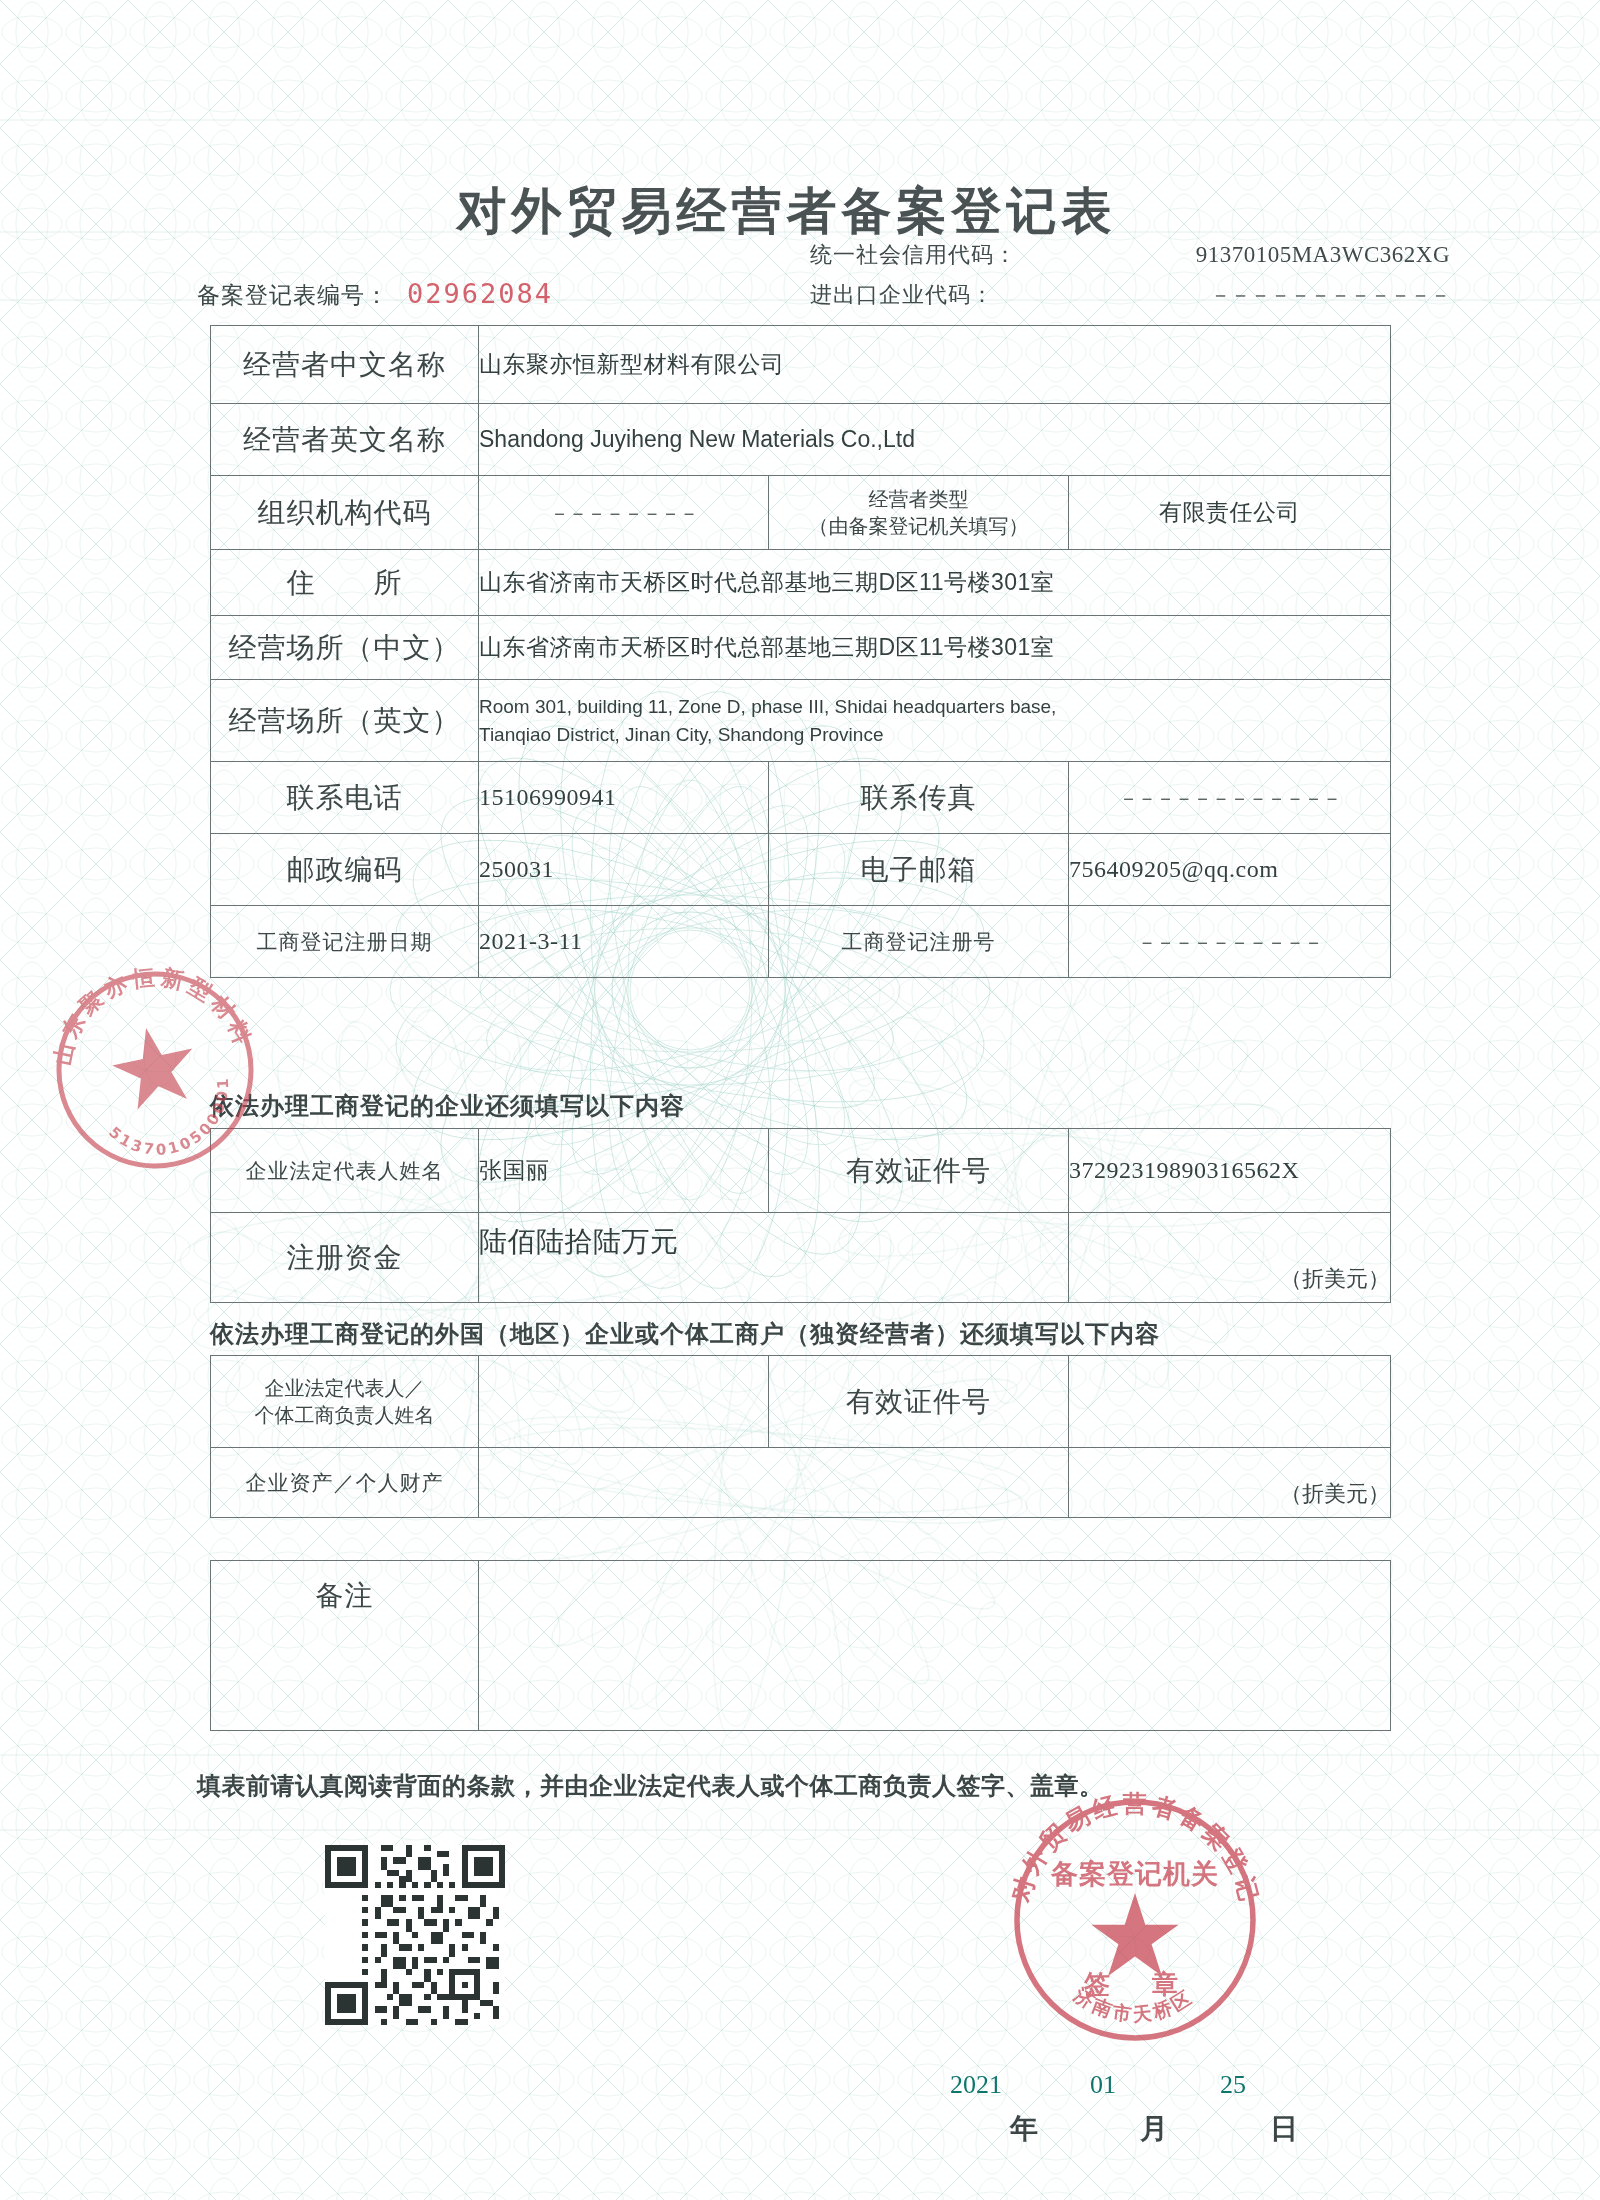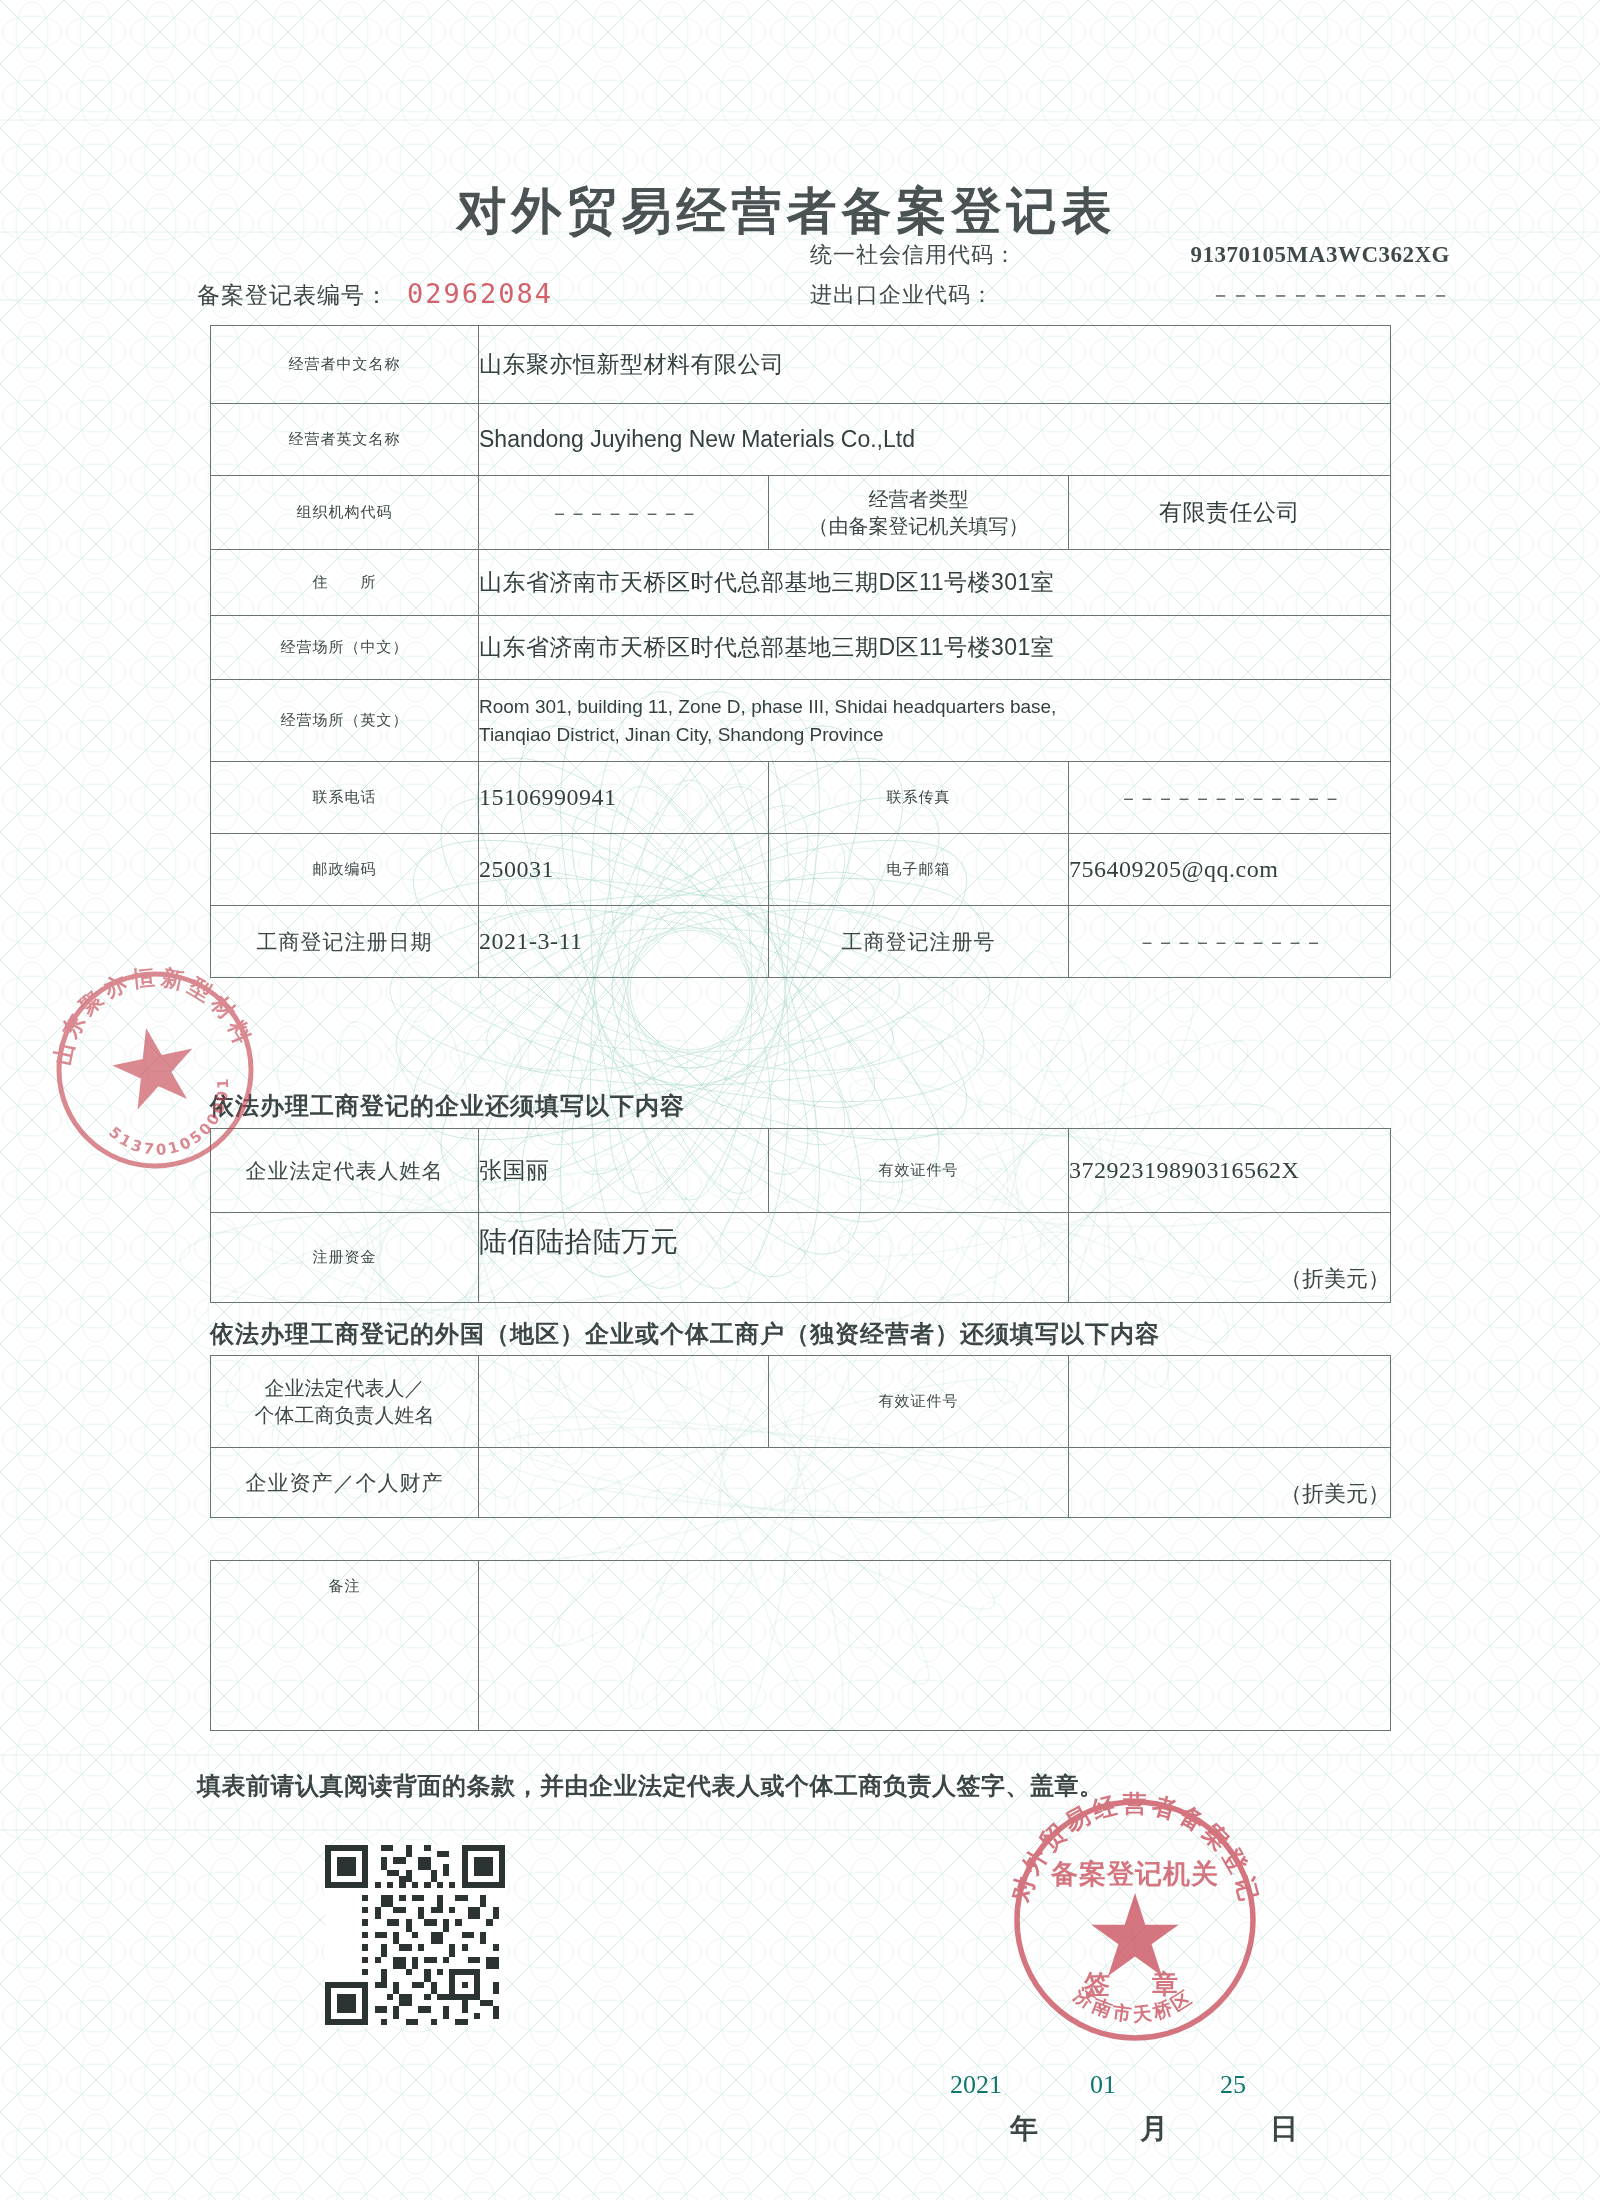--- a/index.html
+++ b/index.html
@@ -30,21 +30,21 @@
     font-size:50px; font-weight:bold;
     letter-spacing:5px;
     color:#4a5254;
   }
   .hdr-right {
     position:absolute; left:810px; top:240px; width:640px;
     font-size:22px; color:#404a4a;
   }
   .hdr-row { display:flex; align-items:baseline; margin-bottom:10px;justify-content:space-between; }
   .hdr-label { white-space:nowrap; letter-spacing:1px; }
-  .hdr-val { margin-left:22px; font-family:"Liberation Serif", serif; font-size:23px; letter-spacing:0.5px;font-weight:bold;}
+  .hdr-val { margin-left:22px; font-family:"Liberation Serif", serif; font-size:23px; letter-spacing:0.5px;}
   .hdr-dash { margin-left:22px; letter-spacing:-1px; font-size:21px; color:#4a5254;}
 
   .form-no {
     position:absolute; left:197px; top:278px;
     font-size:23px; letter-spacing:1px; color:#3c4646;
     display:flex; align-items:baseline;
   }
   .form-no .num {
     margin-left:18px;
     color:#d4626c;
@@ -60,21 +60,21 @@
     table-layout:fixed;
   }
   .tbl td {
     border:1.6px solid #6b7474;
     padding:0;
     vertical-align:middle;
     background:transparent;
   }
   .lbl {
     text-align:center;
-    font-size:15px;
+    font-size:28px;
     letter-spacing:1px;
     color:#3d4747;
     white-space:nowrap;
   }
   .lbl.sm { font-size:21px; }
   .lbl2 { text-align:center; font-size:20px; line-height:1.35; color:#3d4747; }
   .val {
     padding-left:16px;
     font-size:23px;
     color:#33403f;

